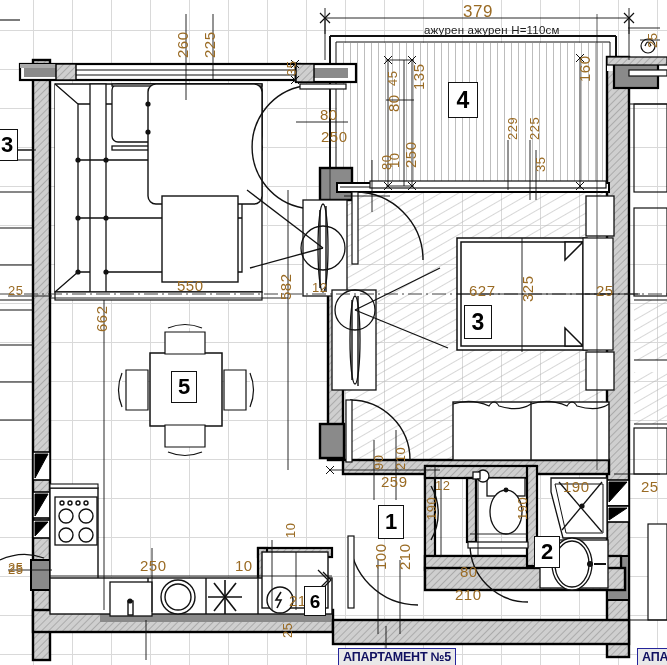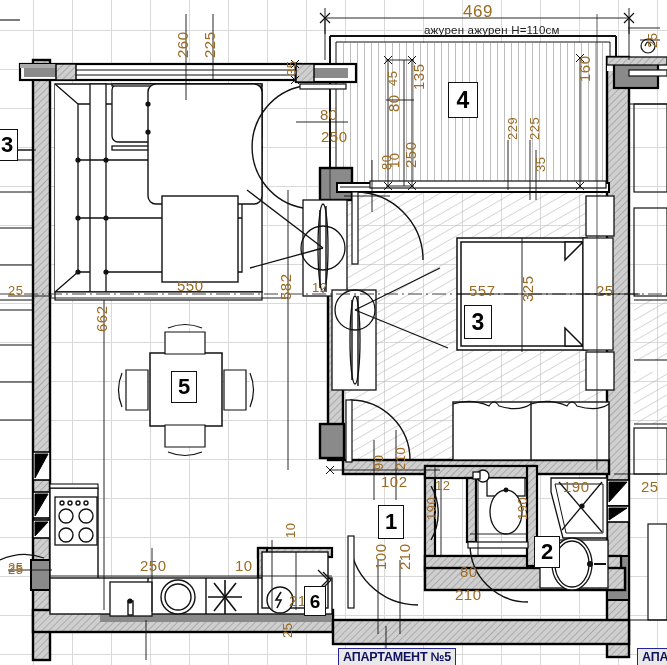--- a/index.html
+++ b/index.html
@@ -472,21 +472,21 @@
       <line x1="330" y1="160" x2="330" y2="200" stroke-width="0.7"></line>
 
       <line x1="296" y1="122" x2="348" y2="122"></line>
       <line x1="344" y1="196" x2="390" y2="196"></line>
       <line x1="372" y1="160" x2="372" y2="212"></line>
     </g>
   </svg>
 
   <div class="note" style="left:424px; top:24px;">ажурен ажурен H=110см</div>
 
-  <div class="dim lg" style="left:463px; top:2px;">469</div>
+  <div class="dim lg" style="left:463px; top:2px;">379</div>
 
   <div class="dim v" style="left:174px; top:58px;">260</div>
   <div class="dim v" style="left:201px; top:58px;">225</div>
   <div class="dim v sm" style="left:284px; top:76px;">35</div>
 
   <div class="dim" style="left:320px; top:106px;">80</div>
   <div class="dim" style="left:321px; top:128px;">250</div>
 
   <div class="dim v sm" style="left:385px; top:86px;">45</div>
   <div class="dim v" style="left:410px; top:90px;">135</div>
@@ -500,27 +500,27 @@
   <div class="dim v sm" style="left:387px; top:168px;">10</div>
   <div class="dim v" style="left:402px; top:168px;">250</div>
 
   <div class="dim" style="left:177px; top:277px;">550</div>
   <div class="dim v" style="left:93px; top:332px;">662</div>
   <div class="dim v" style="left:277px; top:300px;">582</div>
   <div class="dim sm" style="left:8px; top:283px;">25</div>
   <div class="dim sm" style="left:8px; top:560px;">25</div>
   <div class="dim sm" style="left:312px; top:280px;">12</div>
 
-  <div class="dim" style="left:469px; top:282px;">557</div>
+  <div class="dim" style="left:469px; top:282px;">627</div>
   <div class="dim v" style="left:519px; top:302px;">325</div>
   <div class="dim" style="left:596px; top:282px;">25</div>
 
   <div class="dim v sm" style="left:371px; top:470px;">90</div>
   <div class="dim v sm" style="left:393px; top:470px;">210</div>
-  <div class="dim" style="left:381px; top:473px;">102</div>
+  <div class="dim" style="left:381px; top:473px;">259</div>
   <div class="dim sm" style="left:435px; top:478px;">12</div>
 
   <div class="dim v sm" style="left:424px; top:520px;">190</div>
   <div class="dim" style="left:460px; top:563px;">80</div>
   <div class="dim" style="left:455px; top:586px;">210</div>
   <div class="dim v sm" style="left:515px; top:520px;">190</div>
   <div class="dim" style="left:563px; top:478px;">190</div>
   <div class="dim" style="left:641px; top:478px;">25</div>
 
   <div class="dim v" style="left:372px; top:570px;">100</div>

